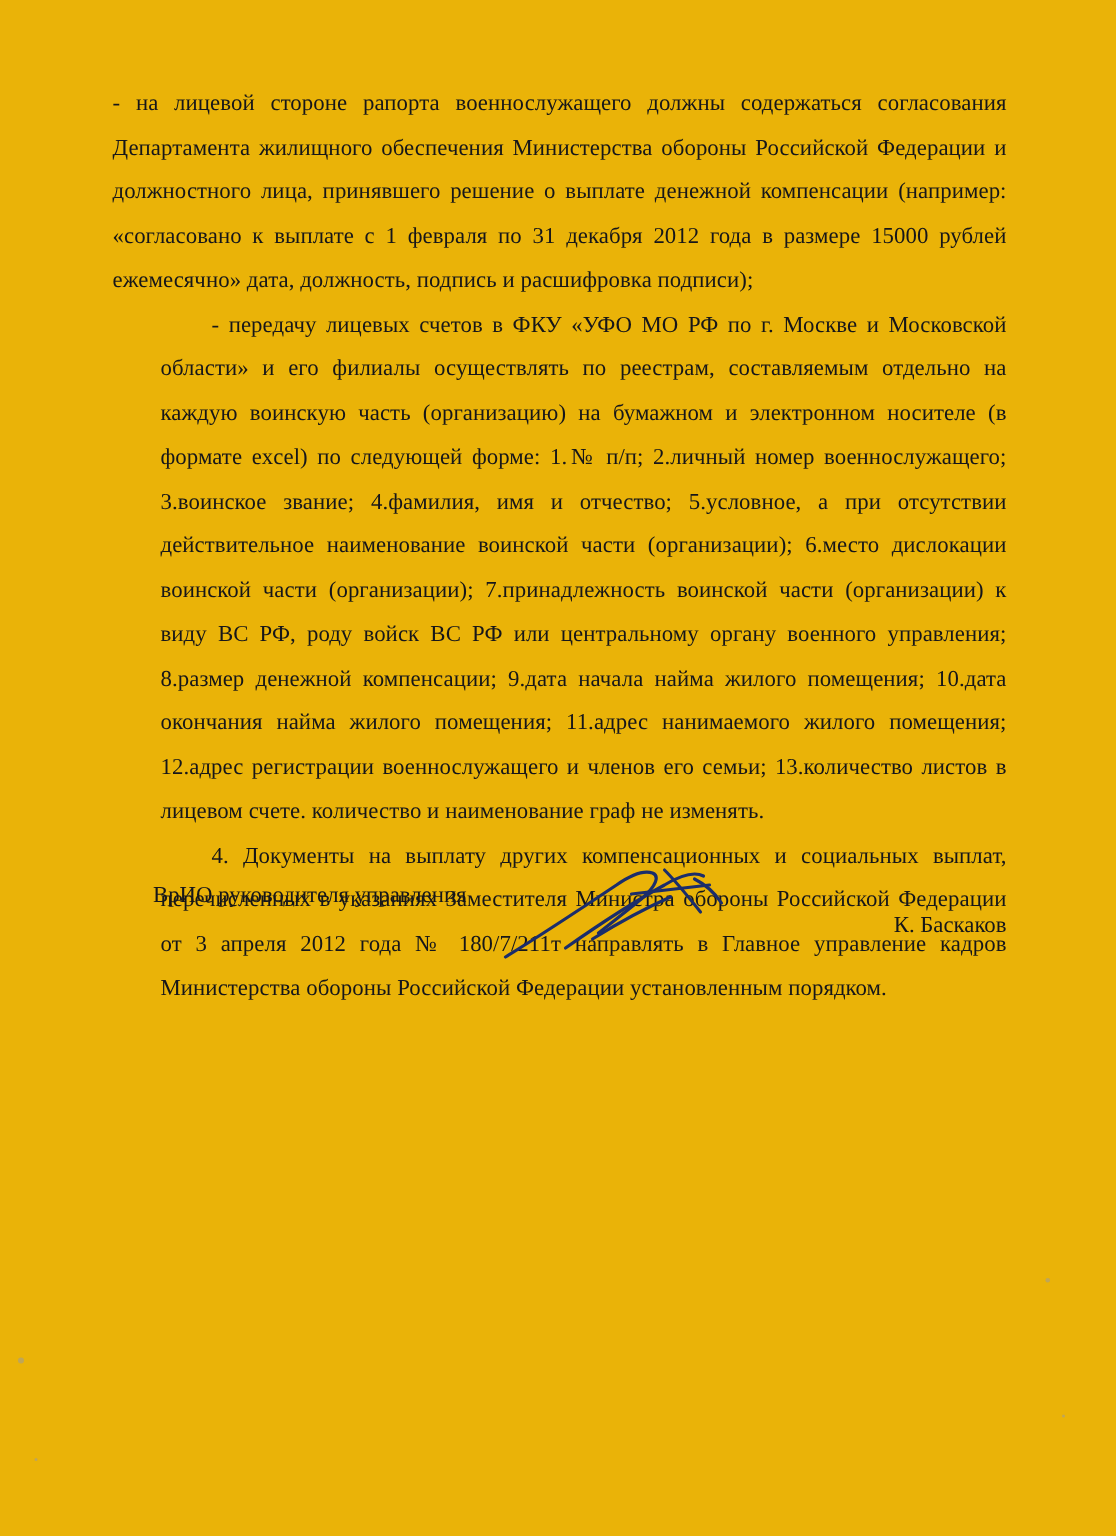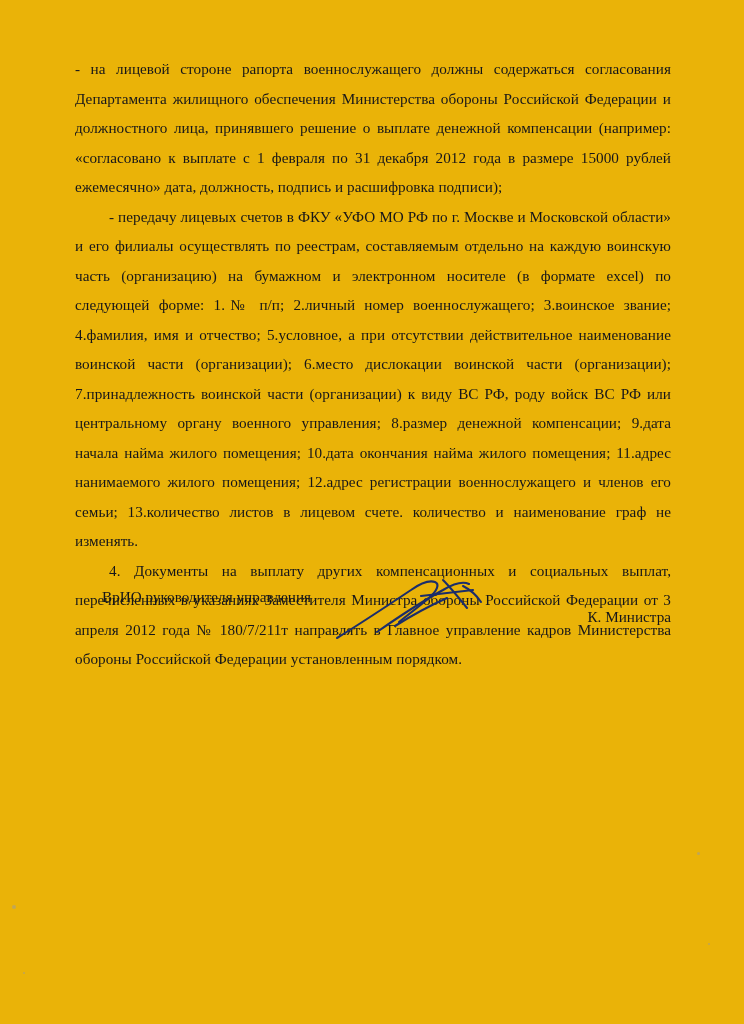--- a/index.html
+++ b/index.html
@@ -32,20 +32,21 @@
   p.para {
     margin: 0 0 0 0;
     text-align: justify;
     text-justify: inter-word;
     font-size: 15.2px;
     line-height: 29.5px;
     letter-spacing: 0.05px;
   }
   p.para.indent {
     text-indent: 34px;
+    margin-left: 32px;
   }
   .sign-row {
     position: absolute;
     left: 75px;
     top: 580px;
     width: 596px;
     height: 70px;
   }
   .sign-left {
     position: absolute;
@@ -96,20 +97,20 @@
       <g fill="none" stroke="#1b2d6b" stroke-width="2.1" stroke-linecap="round" stroke-linejoin="round">
         <path d="M12 68 C 38 52, 62 36, 86 20 C 96 13, 104 10, 110 12 C 115 14, 112 21, 104 28 C 96 35, 84 44, 74 52"></path>
         <path d="M52 62 C 72 48, 96 32, 118 20 C 128 14, 138 11, 144 14"></path>
         <path d="M118 10 C 126 18, 134 28, 142 38"></path>
         <path d="M96 26 C 112 24, 130 22, 148 20"></path>
         <path d="M70 56 C 86 46, 104 36, 122 28"></path>
         <path d="M138 16 C 146 20, 152 26, 156 32"></path>
       </g>
     </svg>
 
-    <div class="sign-right">К. Министра</div>
+    <div class="sign-right">К. Баскаков</div>
   </div>
 
   <div class="speck s1"></div>
   <div class="speck s2"></div>
   <div class="speck s3"></div>
   <div class="speck s4"></div>
 </div>
 
 </body></html>

